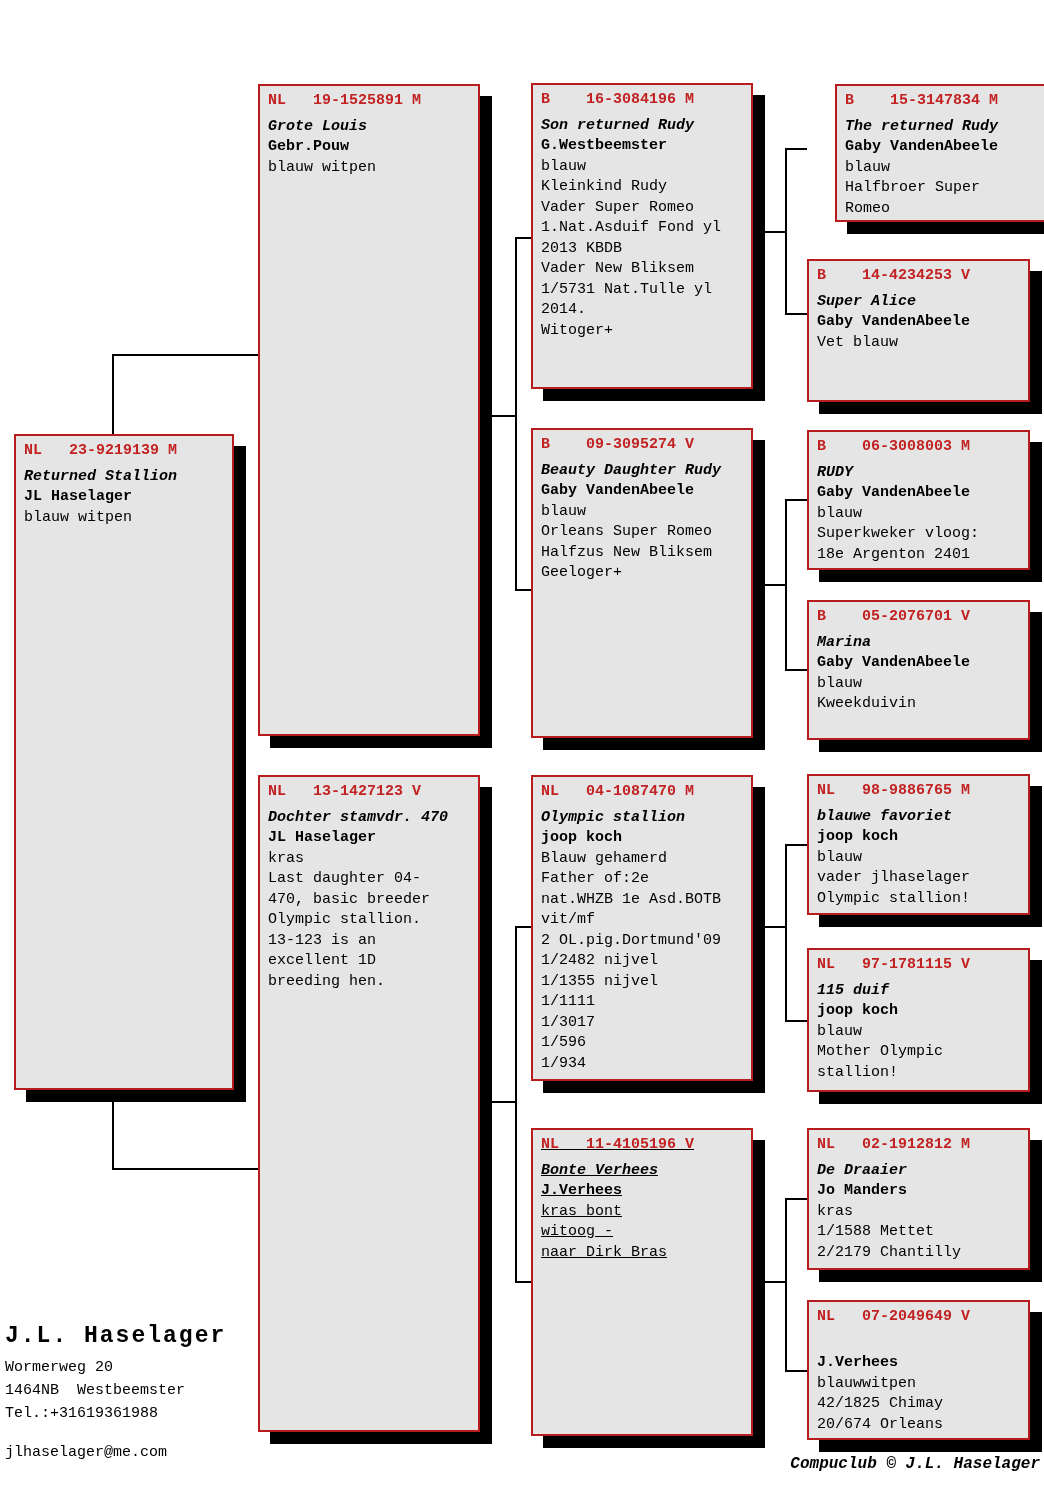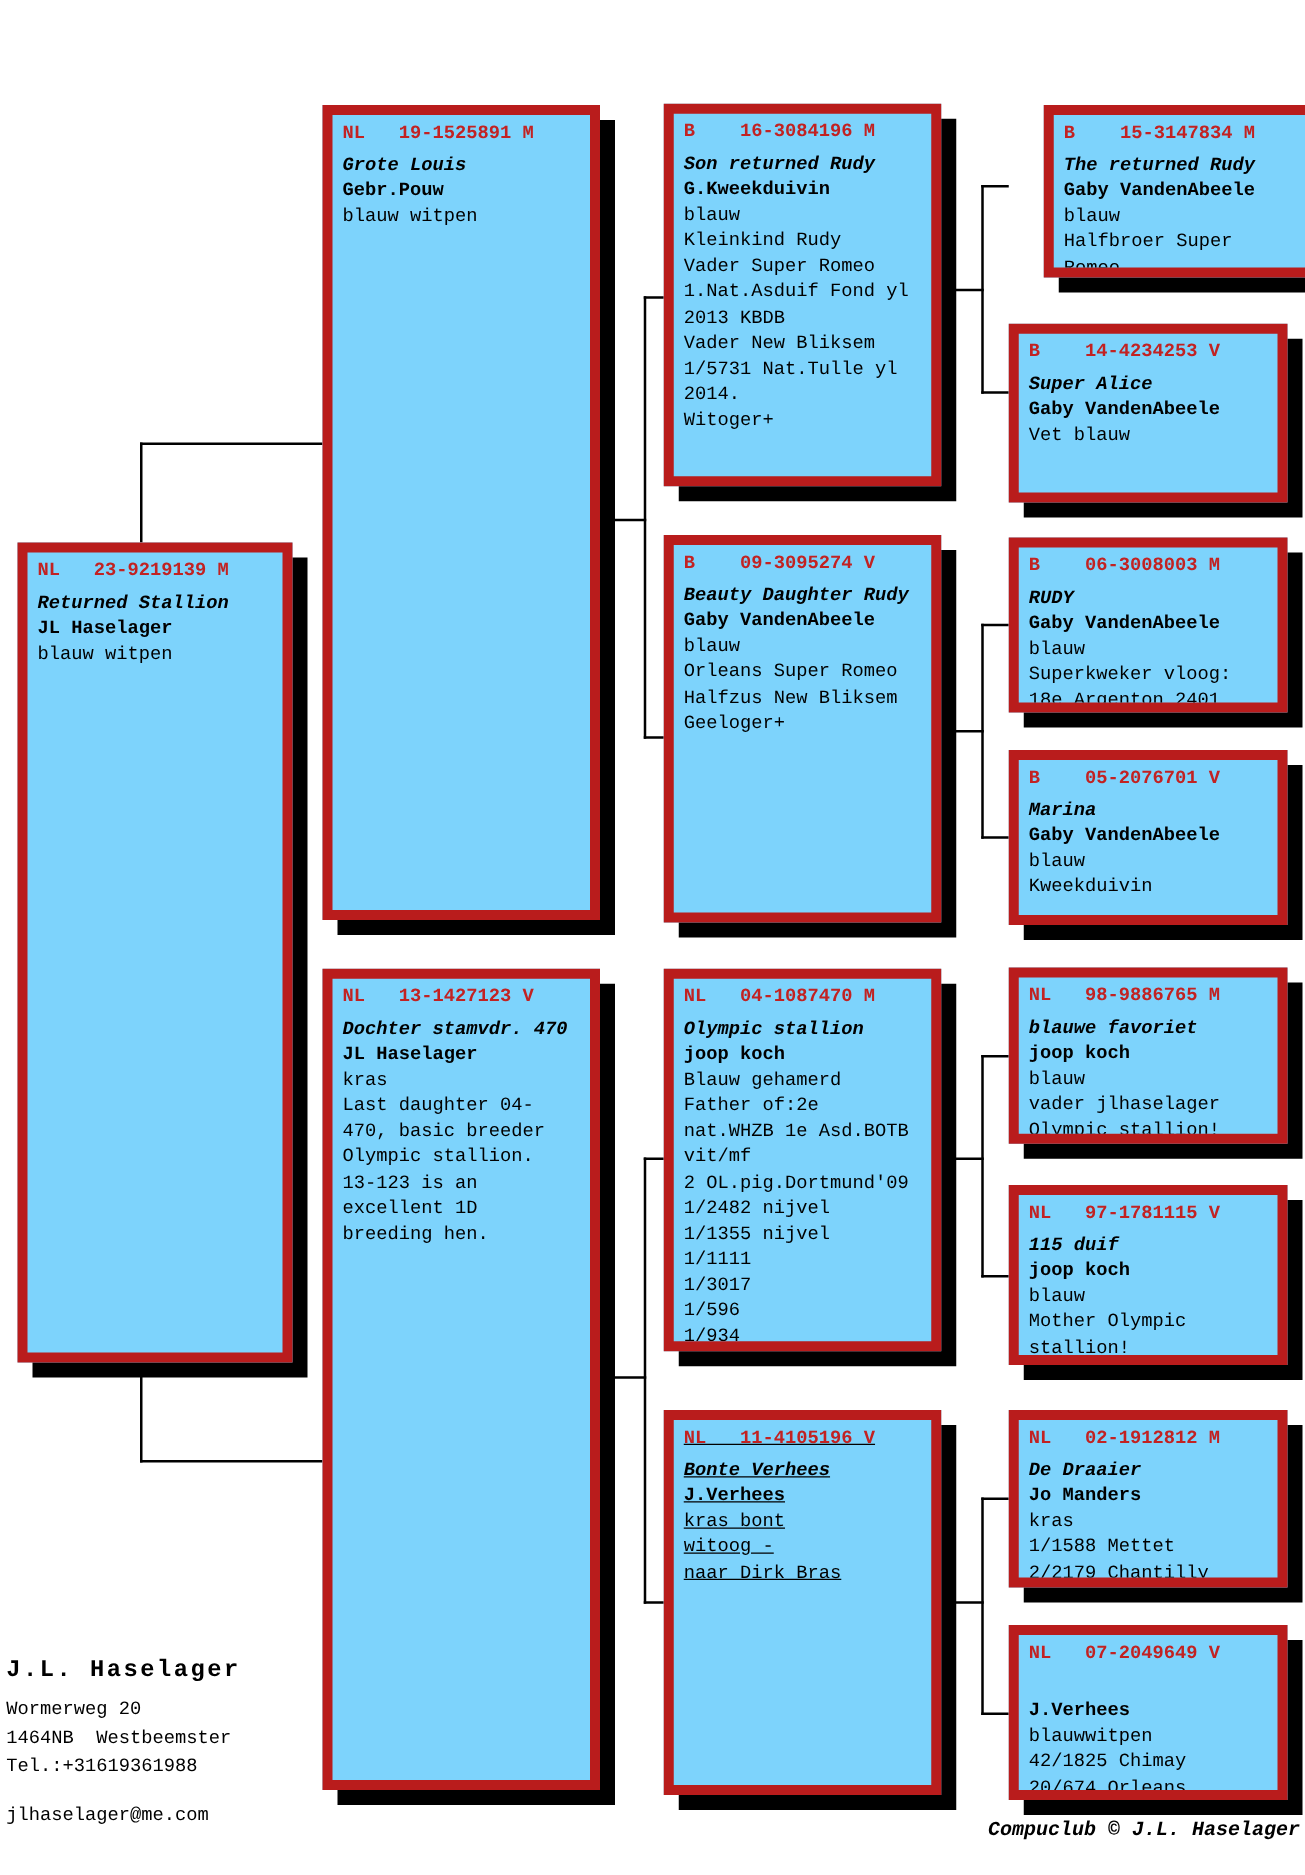--- a/index.html
+++ b/index.html
@@ -1,30 +1,30 @@
 <!DOCTYPE html>
 <html style="--ring-red: #c22222;"><head>
 <meta charset="utf-8">
 <style>
   html,body{margin:0;padding:0;background:#fff;}
   .page{position:relative;width:1044px;height:1500px;background:#fff;overflow:hidden;
         font-family:"Liberation Mono",monospace;color:#000;}
   .title{position:absolute;top:5px;left:0;width:100%;text-align:center;
          font-family:"Liberation Sans",sans-serif;font-size:28px;white-space:pre;color:#000;}
-  .pbox{position:absolute;background:#7dd3fc;border:8px solid #b91c1c;box-sizing:border-box;
+  .pbox{position:absolute;background:#e5e5e5;border:2px solid #b91c1c;box-sizing:border-box;
         box-shadow:12px 12px 0 #000;padding:5px 8px;overflow:hidden;}
   .ln{white-space:pre;font-size:15px;line-height:20.5px;color:#000;}
   .ring{color:var(--ring-red,#c22222);font-weight:bold;margin-bottom:5px;}
   .name{font-weight:bold;font-style:italic;}
   .owner{font-weight:bold;}
   .hline,.vline{position:absolute;background:#000;}
   .hline{height:2px;}
   .vline{width:2px;}
   .contact{position:absolute;left:5px;top:1324px;}
-  .cname{font-size:19px;font-weight:bold;letter-spacing:2px;line-height:24px;margin-bottom:8px;white-space:pre;}
+  .cname{font-size:23px;font-weight:bold;letter-spacing:2px;line-height:24px;margin-bottom:8px;white-space:pre;}
   .cline{font-size:15px;line-height:23px;white-space:pre;}
   .cemail{margin-top:16px;}
   .footer{position:absolute;right:4px;top:1455px;font-size:16px;font-weight:bold;
           font-style:italic;white-space:pre;color:#000;}
 </style>
 </head>
 <body>
 
 <div class="page">
 
@@ -86,21 +86,21 @@
       <div class="ln plain">470, basic breeder</div>
       <div class="ln plain">Olympic stallion.</div>
       <div class="ln plain">13-123 is an</div>
       <div class="ln plain">excellent 1D</div>
       <div class="ln plain">breeding hen.</div>
     </div>
 
   <div class="pbox" style="left:531px;top:83px;width:222px;height:306px;">
       <div class="ln ring">B    16-3084196 M</div>
       <div class="ln name">Son returned Rudy</div>
-      <div class="ln owner">G.Kweekduivin</div>
+      <div class="ln owner">G.Westbeemster</div>
       <div class="ln plain">blauw</div>
       <div class="ln plain">Kleinkind Rudy</div>
       <div class="ln plain">Vader Super Romeo</div>
       <div class="ln plain">1.Nat.Asduif Fond yl</div>
       <div class="ln plain">2013 KBDB</div>
       <div class="ln plain">Vader New Bliksem</div>
       <div class="ln plain">1/5731 Nat.Tulle yl</div>
       <div class="ln plain">2014.</div>
       <div class="ln plain">Witoger+</div>
     </div>

